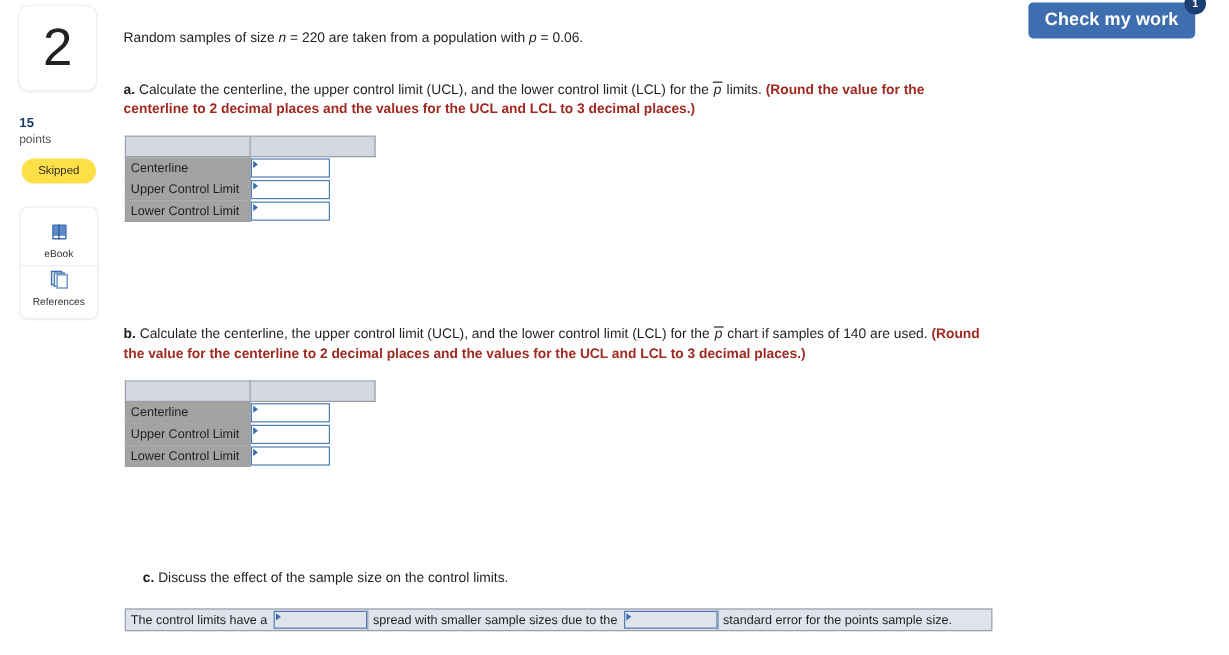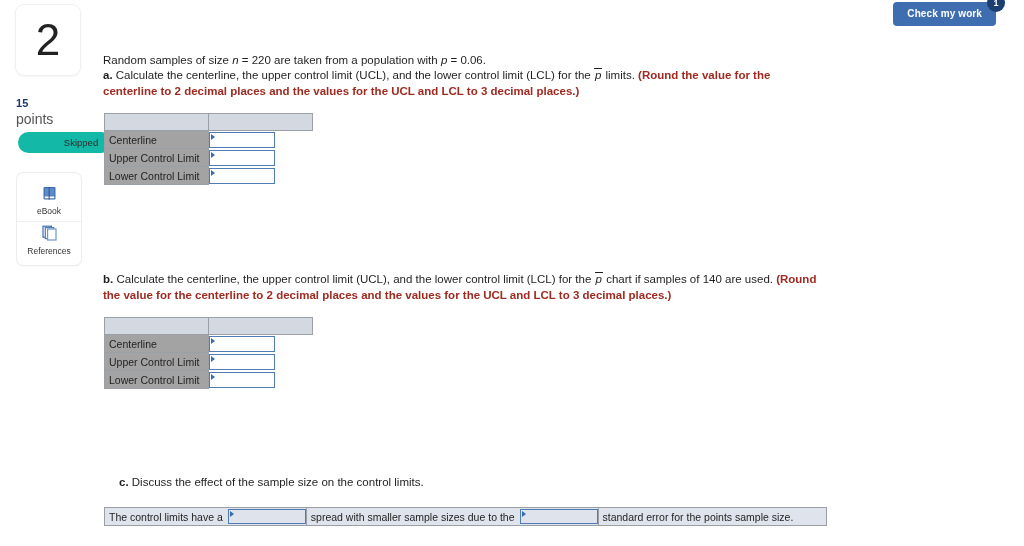--- a/index.html
+++ b/index.html
@@ -51,38 +51,37 @@
     top: 97px;
     font-size: 11px;
     font-weight: bold;
     color: #1a3a6b;
     letter-spacing: .2px;
   }
   #points-label {
     position: absolute;
     left: 16px;
     top: 111px;
-    font-size: 14px;
+    font-size: 10px;
     color: #555555;
   }
 
   #status-badge {
     position: absolute;
     left: 18px;
     top: 132px;
     width: 62px;
     height: 21px;
     border-radius: 11px;
-    background: #14b8a6;
+    background: #fde047;
     color: #2b2b2b;
     font-size: 9.5px;
     display: flex;
     align-items: center;
     justify-content: center;
-    padding-left: 32px;
   }
 
   #resource-card {
     position: absolute;
     left: 17px;
     top: 173px;
     width: 64px;
     background: #ffffff;
     border-radius: 6px;
     box-shadow: 0 0 0 1px #ededed, 0 1px 2px rgba(0,0,0,0.07);
@@ -114,21 +113,21 @@
 
   
   #check-my-work-wrap {
     position: absolute;
     right: 28px;
     top: 2px;
   }
   #check-my-work-button {
     background: #3f6eb0;
     color: #ffffff;
-    font-size: 10px;
+    font-size: 15px;
     font-weight: bold;
     border: none;
     border-radius: 4px;
     padding: 6px 14px 7px 14px;
     cursor: pointer;
     font-family: "Liberation Sans", sans-serif;
     letter-spacing: .1px;
   }
   #check-badge {
     position: absolute;
@@ -166,21 +165,21 @@
     font-weight: bold;
   }
   .pbar {
     font-style: italic;
     border-top: 1px solid #1f1f1f;
     display: inline-block;
     line-height: 1;
     padding: 1px 1px 0 1px;
   }
 
-  #intro-text   { position: absolute; top: 52px;  left: 0; width: 730px; }
+  #intro-text   { position: absolute; top: 24px;  left: 0; width: 730px; }
   #part-a-text  { position: absolute; top: 67px;  left: 0; width: 715px; }
   #part-b-text  { position: absolute; top: 271px; left: 0; width: 720px; }
   #part-c-text  { position: absolute; top: 474px; left: 16px; width: 500px; }
 
   
   .answer-table {
     position: absolute;
     left: 1px;
     border-collapse: collapse;
     table-layout: fixed;

